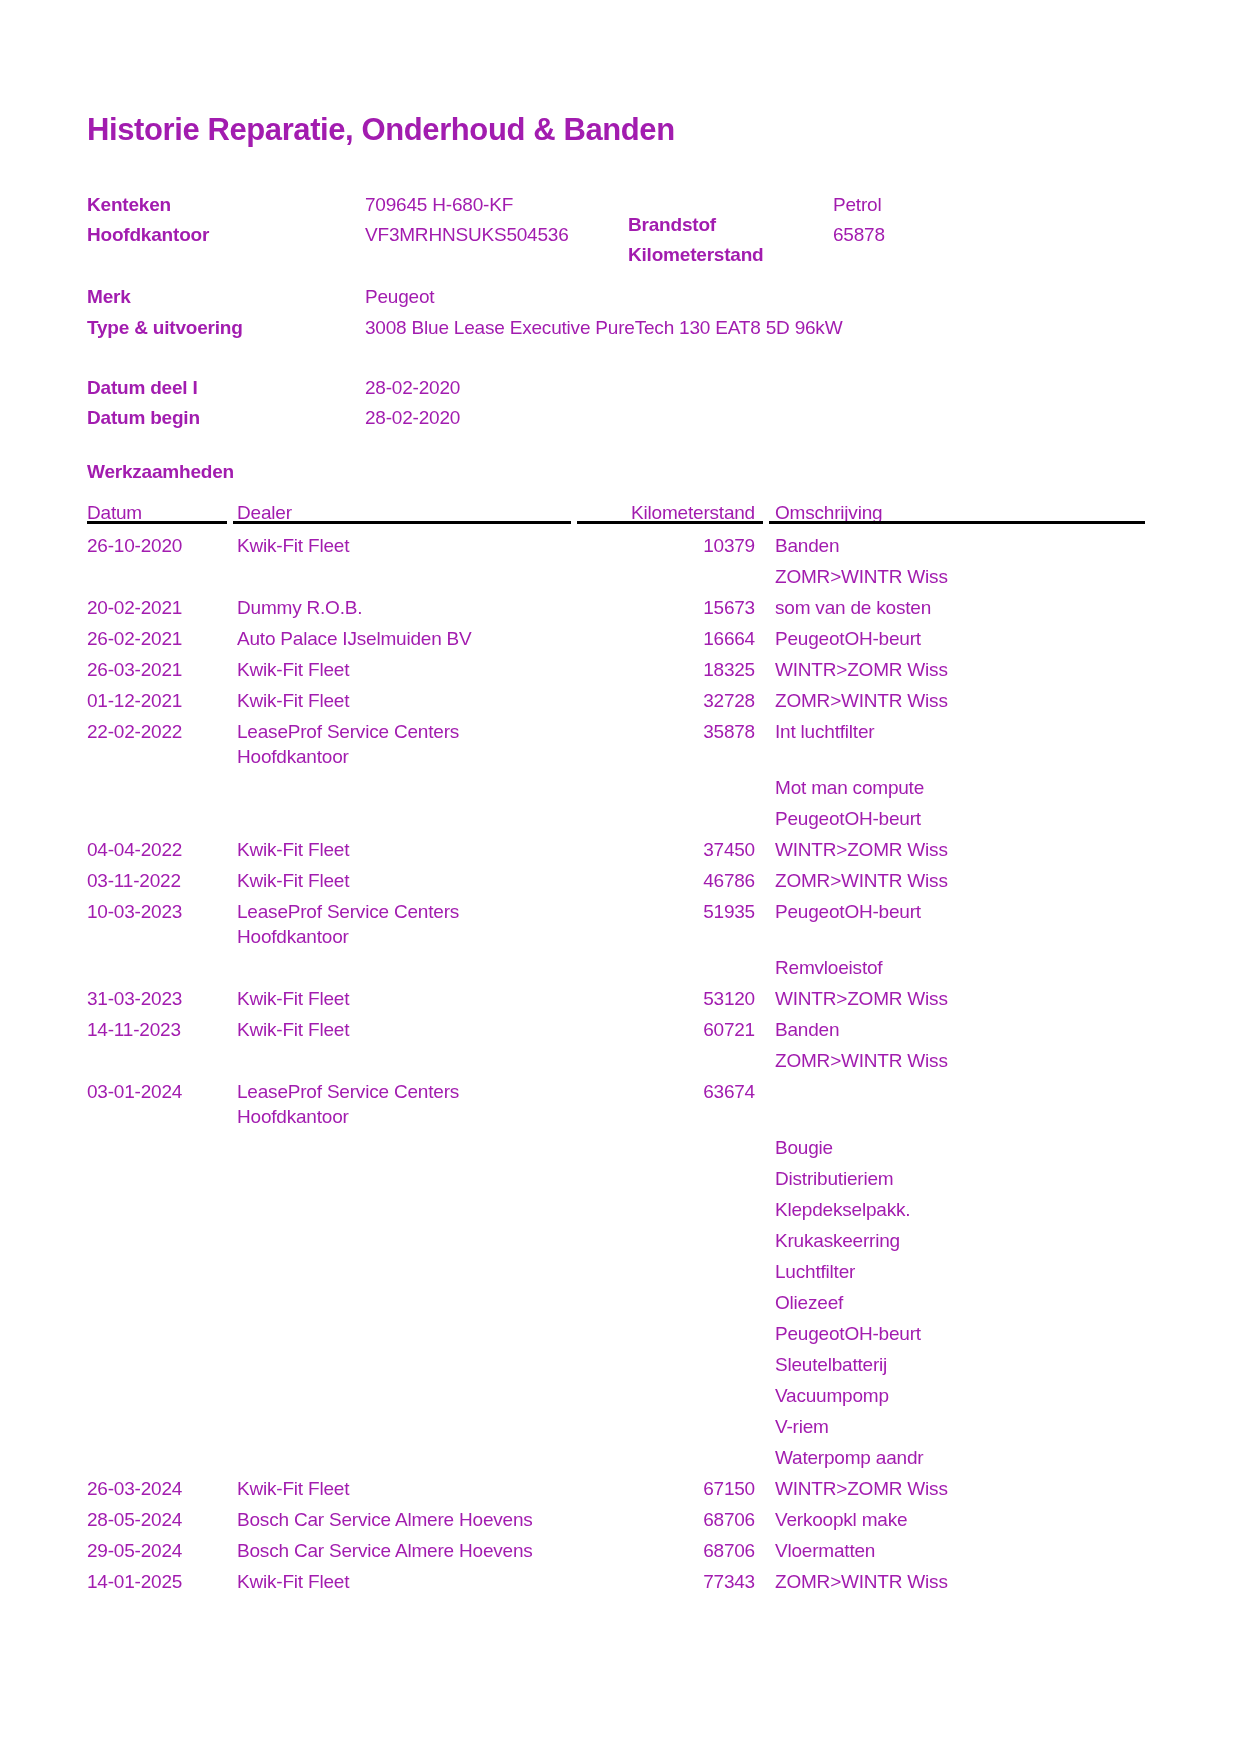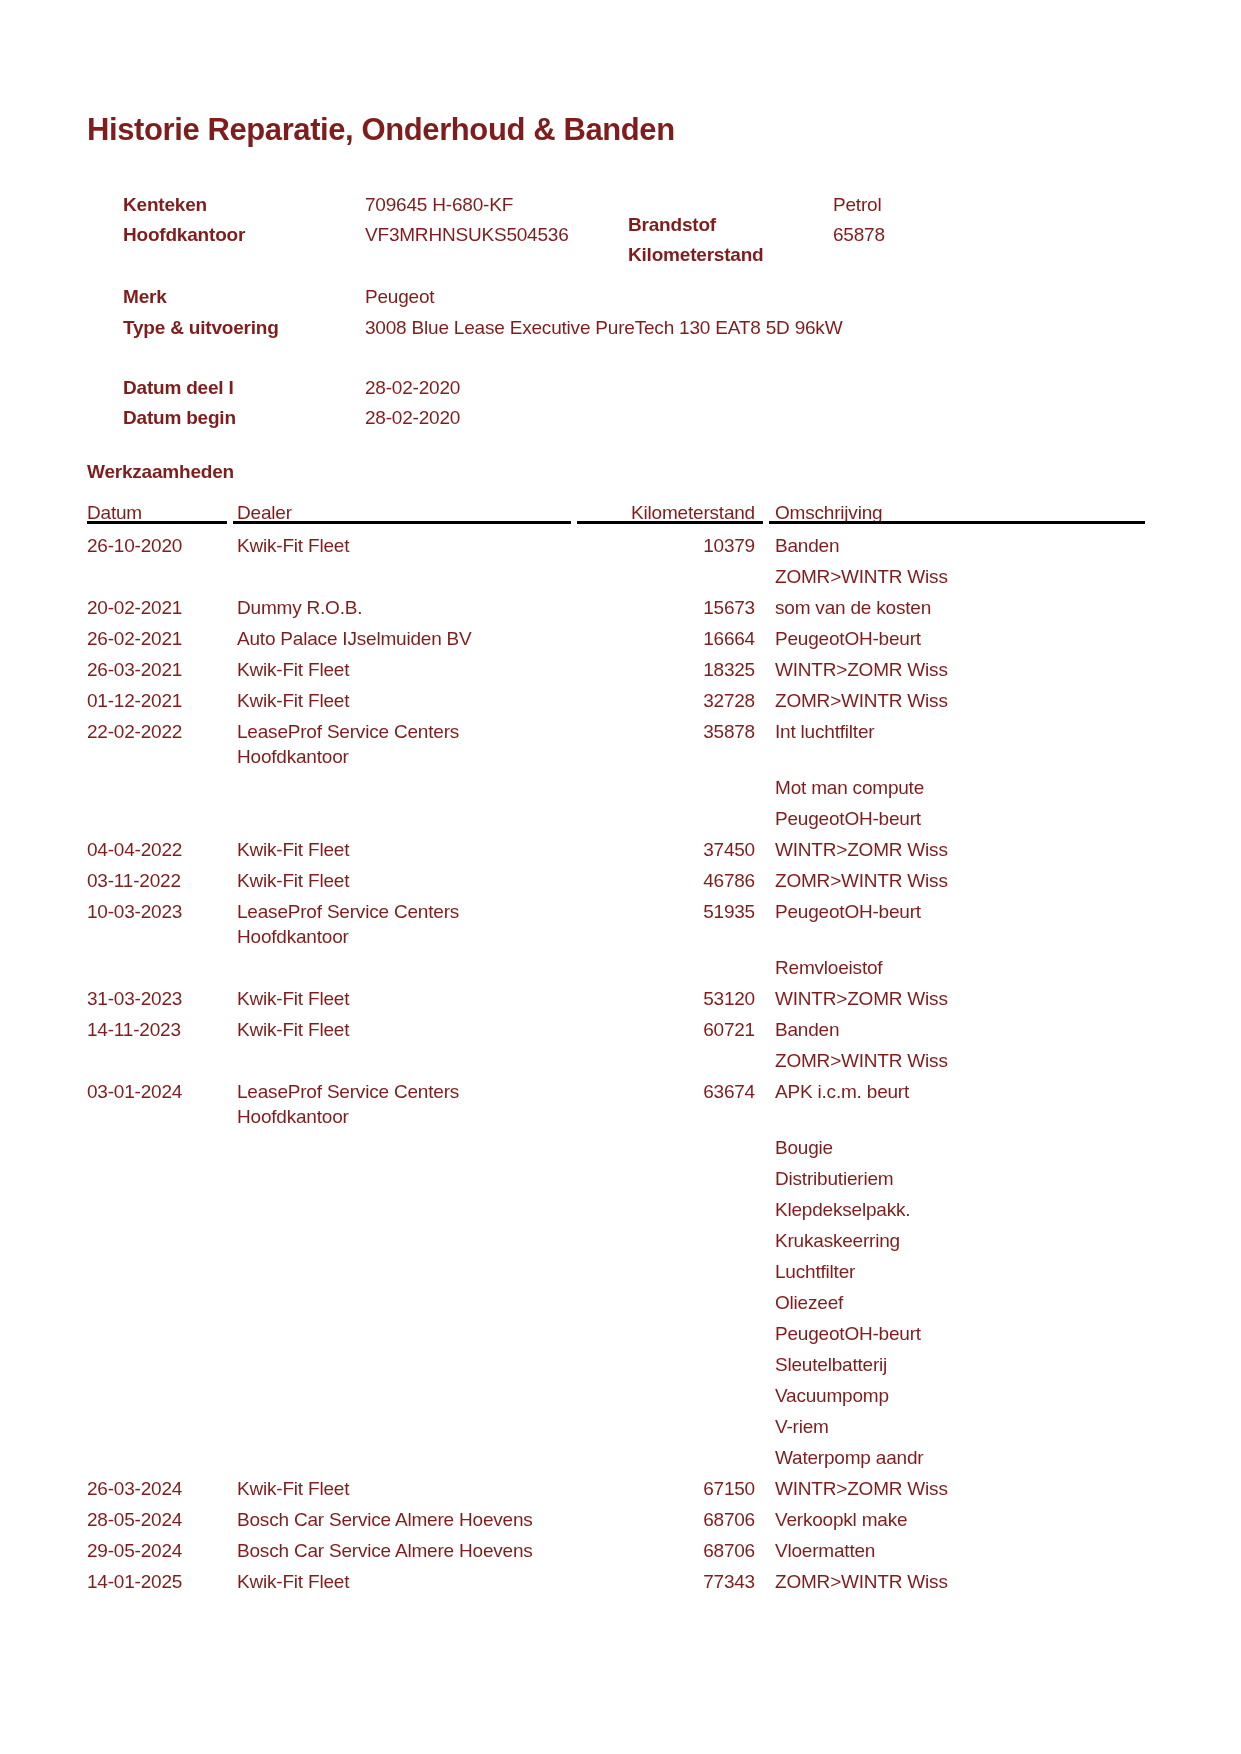--- a/index.html
+++ b/index.html
@@ -1,31 +1,31 @@
 <!DOCTYPE html>
 <html><head>
 <meta charset="utf-8">
 <style>
   html,body { margin:0; padding:0; background:#ffffff; }
   .page {
     position:relative;
     width:1241px; height:1754px;
     background:#ffffff;
-    color:#7f1d1d;
+    color:#a21caf;
     font-family:"Liberation Sans", sans-serif;
     font-stretch:semi-condensed;
     overflow:hidden;
   }
   .page-title {
     position:absolute; left:87px; top:112px;
     font-size:31px; font-weight:bold; letter-spacing:-0.4px;
     white-space:nowrap;
   }
   .info-row { position:absolute; left:0; width:100%; font-size:19px; letter-spacing:-0.2px; }
-  .fl1 { position:absolute; left:87px;  font-weight:bold; white-space:nowrap;margin-left:36px; }
+  .fl1 { position:absolute; left:87px;  font-weight:bold; white-space:nowrap; }
   .fv1 { position:absolute; left:325px; white-space:nowrap;margin-left:40px; }
   .fl2 { position:absolute; left:628px; font-weight:bold; white-space:nowrap;margin-top:20px; }
   .fv2 { position:absolute; left:833px; white-space:nowrap; }
 
   .section-heading {
     position:absolute; left:87px; top:461px;
     font-size:19px; font-weight:bold; letter-spacing:-0.2px;text-align:center;
   }
 
   .tbl-header { position:absolute; left:87px; top:501px; width:1058px; height:24px; font-size:19px; letter-spacing:-0.2px; }
@@ -206,21 +206,20 @@
       <div class="line">
         <div class="cell c-date"></div>
         <div class="cell c-dealer"></div>
         <div class="cell c-km"></div>
         <div class="cell c-desc">ZOMR&gt;WINTR Wiss</div>
       </div>
       <div class="line">
         <div class="cell c-date">03-01-2024</div>
         <div class="cell c-dealer">LeaseProf Service Centers</div>
         <div class="cell c-km">63674</div>
-        <div class="cell c-desc">APK i.c.m. beurt</div>
       </div>
       <div class="line tight">
         <div class="cell c-date"></div>
         <div class="cell c-dealer">Hoofdkantoor</div>
         <div class="cell c-km"></div>
         <div class="cell c-desc"></div>
       </div>
       <div class="line">
         <div class="cell c-date"></div>
         <div class="cell c-dealer"></div>

